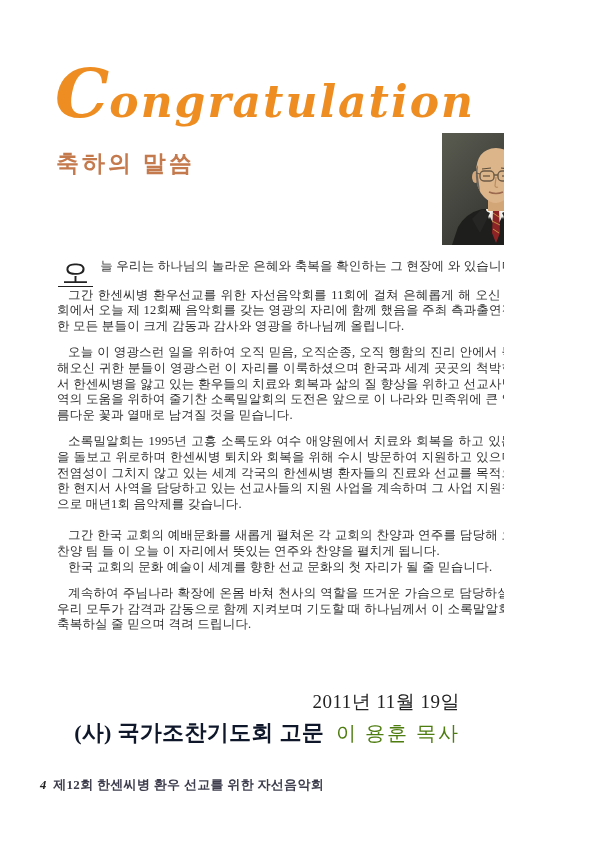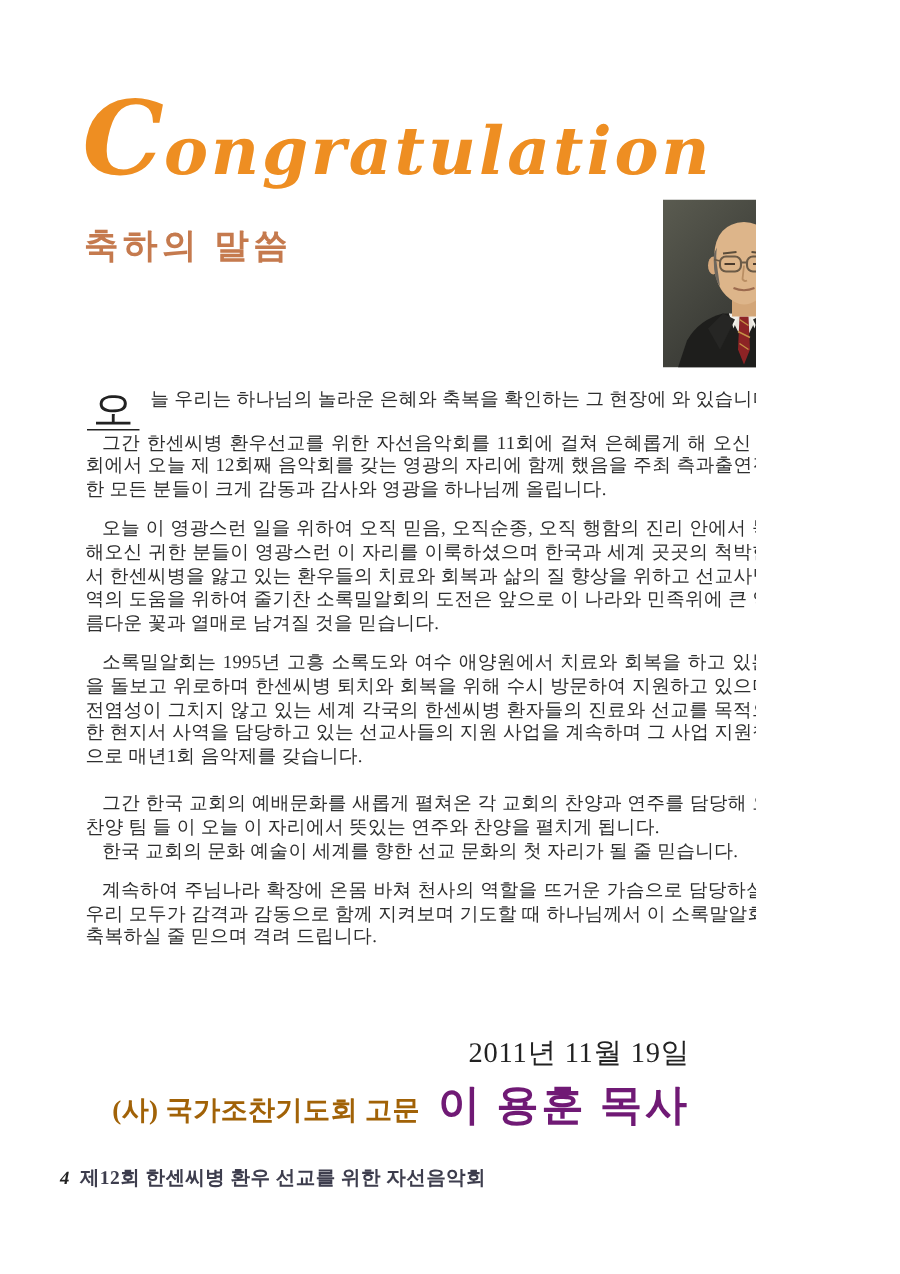--- a/index.html
+++ b/index.html
@@ -104,30 +104,30 @@
   .signature {
     position: absolute;
     top: 718px;
     right: 44px;
     display: flex;
     align-items: baseline;
     gap: 12px;
     white-space: nowrap;
   }
   .signature .org {
-    font-size: 18px;
-    font-weight: 700;
-    color: #a16207;
+    font-size: 22px;
+    font-weight: 700;
+    color: #0f172a;
     letter-spacing: 0.3px;
     text-align: center;
   }
   .signature .name {
-    font-size: 28px;
-    font-weight: 700;
-    color: #701a75;
+    font-size: 20px;
+    font-weight: 400;
+    color: #4d7c0f;
     letter-spacing: 2px;
   }
 
   
   .footer {
     position: absolute;
     left: 40px;
     top: 776px;
     display: flex;
     align-items: baseline;

